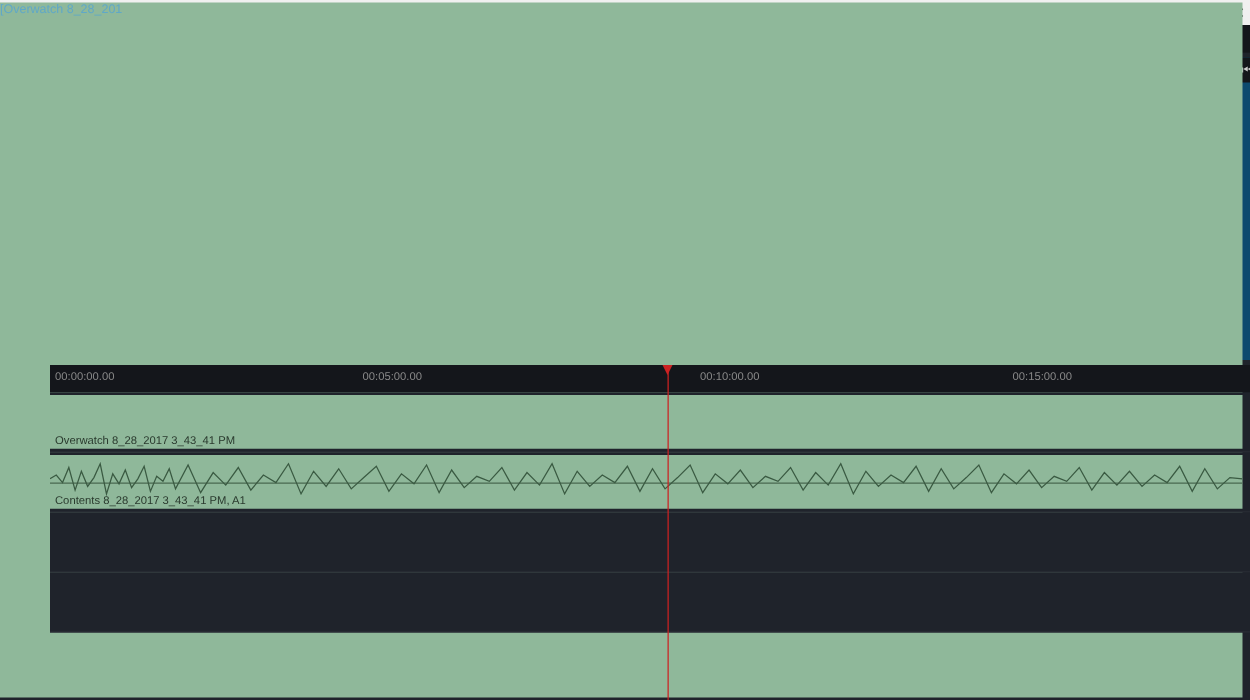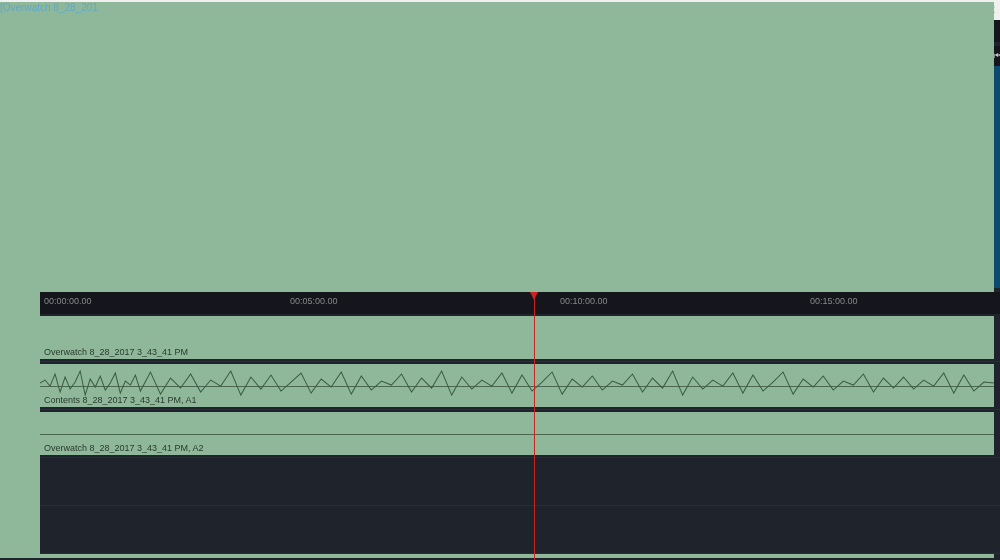--- a/index.html
+++ b/index.html
@@ -220,22 +220,17 @@
         </div>
     </div>
     <div class="track">
       <div class="clip audio">
         <svg class="wave" viewBox="0 0 950 30" preserveAspectRatio="none">
           <path d="M0 15 L5 12 L10 18 L15 6 L20 24 L25 9 L30 21 L35 14 L40 3 L45 27 L50 11 L55 19 L60 8 L65 22 L70 15 L75 5 L80 25 L85 13 L90 17 L95 7 L100 23 L110 4 L120 26 L130 10 L140 20 L150 6 L160 24 L170 12 L180 18 L190 3 L200 27 L210 9 L220 21 L230 7 L240 23 L250 14 L260 5 L270 25 L280 11 L290 19 L300 4 L310 26 L320 8 L330 22 L340 13 L350 17 L360 6 L370 24 L380 10 L390 20 L400 3 L410 27 L420 9 L430 21 L440 12 L450 18 L460 5 L470 25 L480 7 L490 23 L500 14 L510 4 L520 26 L530 11 L540 19 L550 8 L560 22 L570 13 L580 17 L590 6 L600 24 L610 10 L620 20 L630 3 L640 27 L650 9 L660 21 L670 12 L680 18 L690 5 L700 25 L710 7 L720 23 L730 14 L740 4 L750 26 L760 11 L770 19 L780 8 L790 22 L800 13 L810 17 L820 6 L830 24 L840 10 L850 20 L860 9 L870 21 L880 12 L890 18 L900 5 L910 25 L920 7 L930 23 L940 14 L950 15" stroke="#3a5a42" stroke-width="1" fill="none"></path>
         </svg>
         <div class="clipname">Contents 8_28_2017 3_43_41 PM, A1</div>
       </div>
     </div>
-    <div class="track">
-      <div class="clip audio">
-          <div class="clipname">Overwatch 8_28_2017 3_43_41 PM, A2</div>
-        </div>
-    </div>
     <div class="track"></div>
     <div class="track"></div>
     <div class="playhead"></div>
   </div>
 </div>
 
 </body></html>

